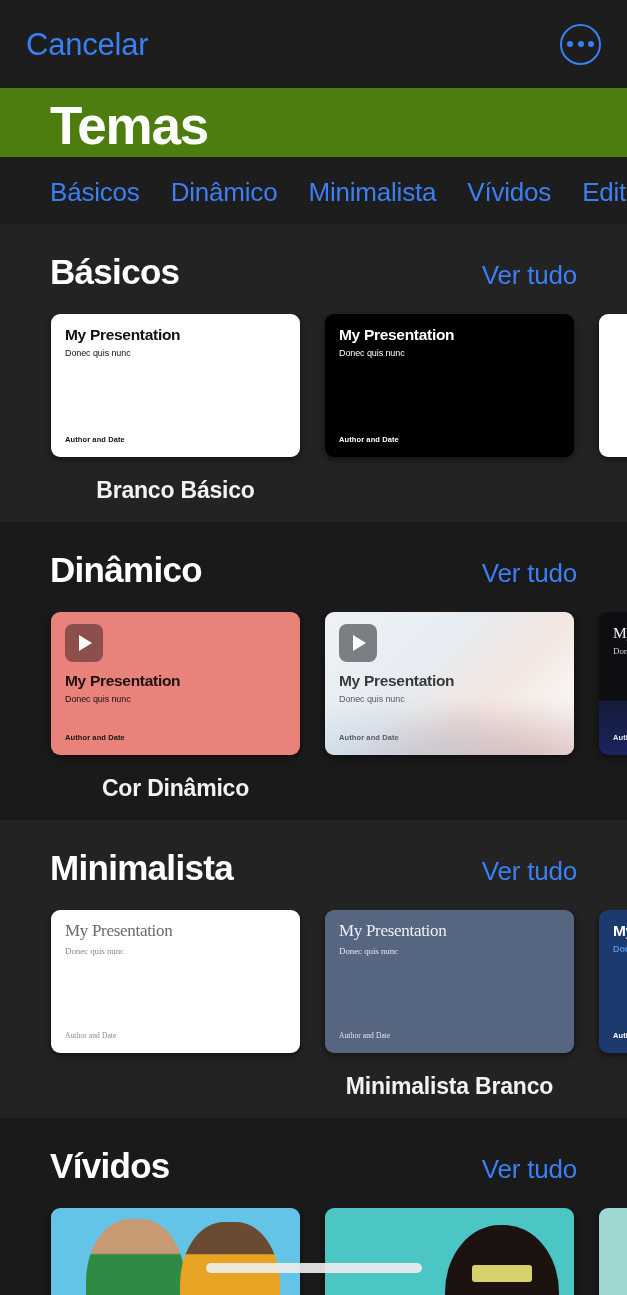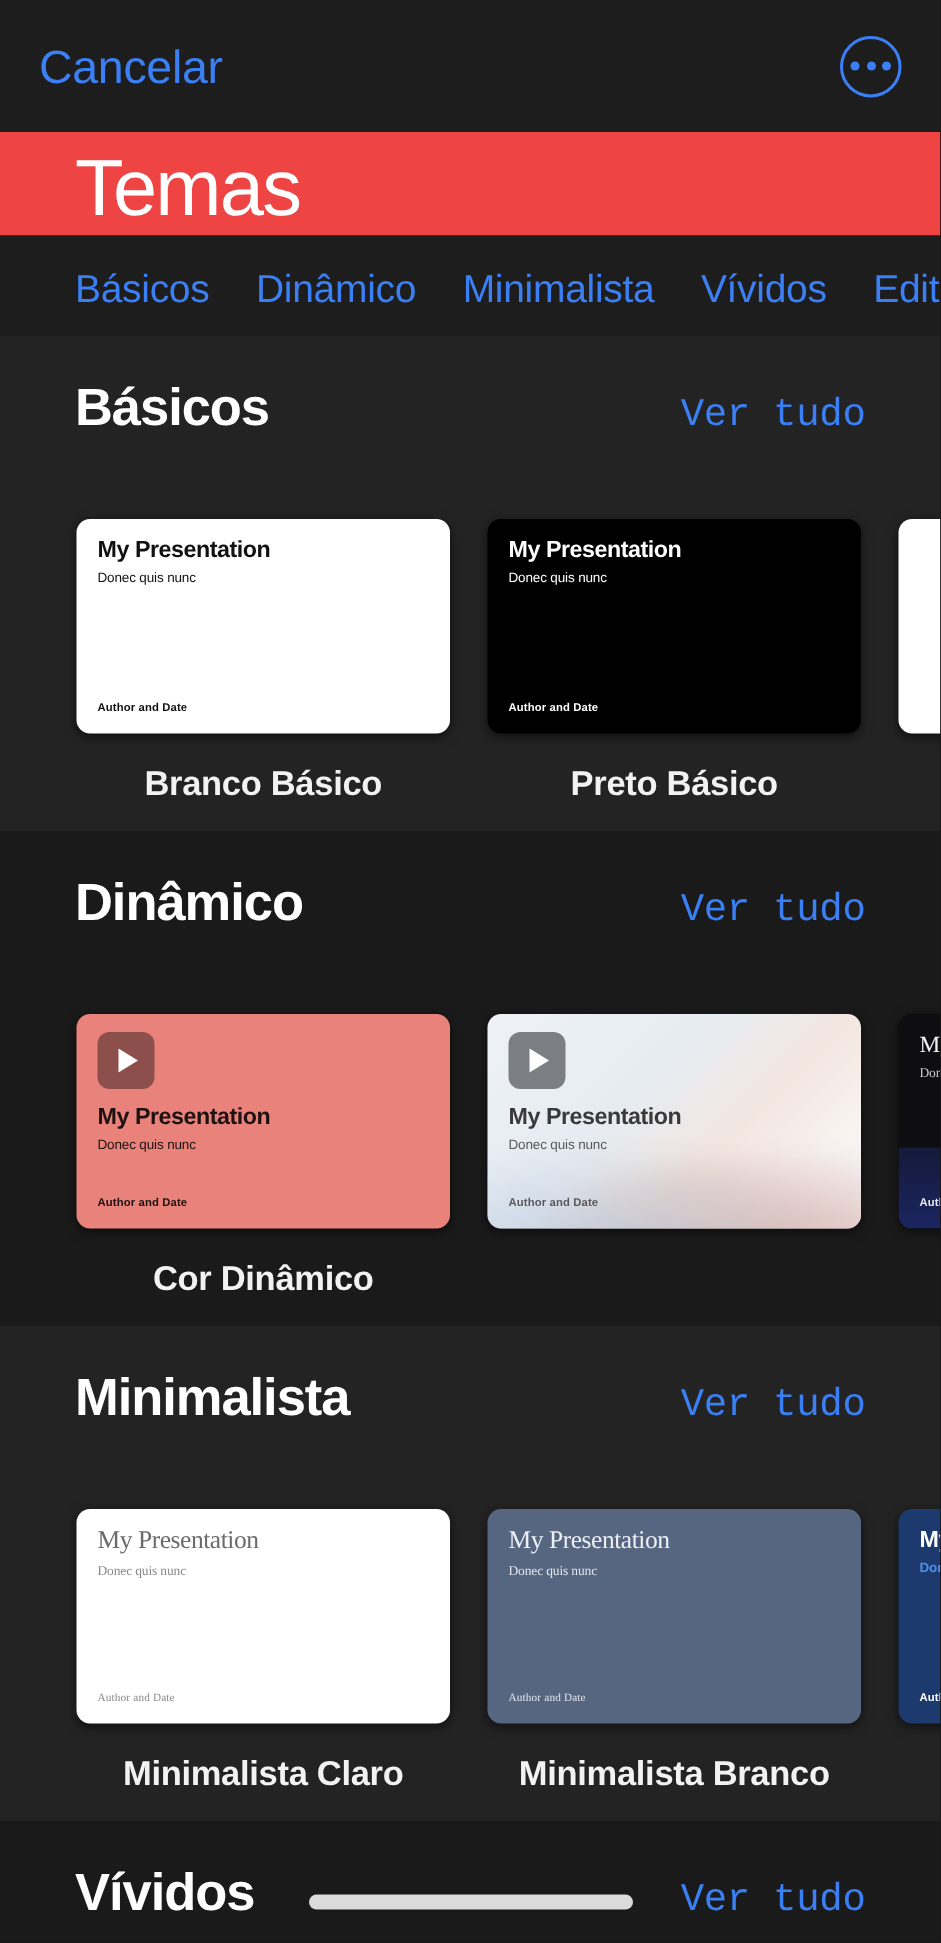--- a/index.html
+++ b/index.html
@@ -24,22 +24,22 @@
   }
   .more-btn {
     width:41px; height:41px; border-radius:50%;
     border:2.5px solid #3b7ff5; display:flex; align-items:center;
     justify-content:center; gap:4.5px; background:none; cursor:pointer;
   }
   .more-btn i { width:6px; height:6px; border-radius:50%; background:#3b7ff5; display:block; }
 
   
   .page-title {
-    color:#fff; font-size:53px; font-weight:normal; letter-spacing:-1.2px;
-    padding:8px 0 0 50px; background:#ef4444; line-height:1.15;
+    color:#fff; font-size:53px; font-weight:bold; letter-spacing:-1.2px;
+    padding:8px 0 0 50px; background:#4d7c0f; line-height:1.15;
   }
 
   
   .tabstrip {
     background:#1d1d1d; padding:20px 0 16px 50px;
     display:flex; gap:31px; white-space:nowrap; overflow:hidden;
   }
   .tab {
     color:#3b7ff5; font-size:26px; letter-spacing:-0.2px;
     background:none; border:0; cursor:pointer; font-family:inherit; flex:0 0 auto;
@@ -52,25 +52,25 @@
 
   .section-head {
     display:flex; align-items:baseline; justify-content:space-between;
     padding:28px 50px 22px 50px;
   }
   .section-title {
     color:#fff; font-size:35px; font-weight:bold; letter-spacing:-0.7px;
   }
   .see-all {
     color:#3b7ff5; font-size:26px; background:none; border:0;
-    cursor:pointer; font-family:Liberation Mono, monospace; letter-spacing:-0.2px;
+    cursor:pointer; font-family:Liberation Sans, sans-serif; letter-spacing:-0.2px;
   }
 
   .row { display:flex; gap:25px; padding-left:51px; overflow:hidden; }
-  .card { flex:0 0 auto; width:249px; cursor:pointer;margin-top:32px; }
+  .card { flex:0 0 auto; width:249px; cursor:pointer; }
 
   .thumb {
     width:249px; height:143px; border-radius:9px; overflow:hidden;
     position:relative; box-shadow:0 2px 7px rgba(0,0,0,.55);
   }
   .card-label {
     display:block; text-align:center; color:#f2f2f2;
     font-size:23px; margin-top:20px; letter-spacing:-0.2px;font-weight:bold;
   }
 
@@ -216,21 +216,20 @@
       </div>
 
       <div class="card">
         <div class="thumb sk-black">
           <div class="slide">
             <div class="s-title">My Presentation</div>
             <div class="s-sub">Donec quis nunc</div>
             <div class="s-auth">Author and Date</div>
           </div>
         </div>
-        <span class="card-label">Preto Básico</span>
       </div>
 
       <div class="card">
         <div class="thumb sk-white"></div>
       </div>
     </div>
   </div>
 
   <div class="section even">
     <div class="section-head">
@@ -282,21 +281,20 @@
     <div class="row">
 
       <div class="card">
         <div class="thumb sk-minlight serif">
           <div class="slide">
             <div class="s-title">My Presentation</div>
             <div class="s-sub">Donec quis nunc</div>
             <div class="s-auth">Author and Date</div>
           </div>
         </div>
-        <span class="card-label">Minimalista Claro</span>
       </div>
 
       <div class="card">
         <div class="thumb sk-mindark serif">
           <div class="slide">
             <div class="s-title">My Presentation</div>
             <div class="s-sub">Donec quis nunc</div>
             <div class="s-auth">Author and Date</div>
           </div>
         </div>

